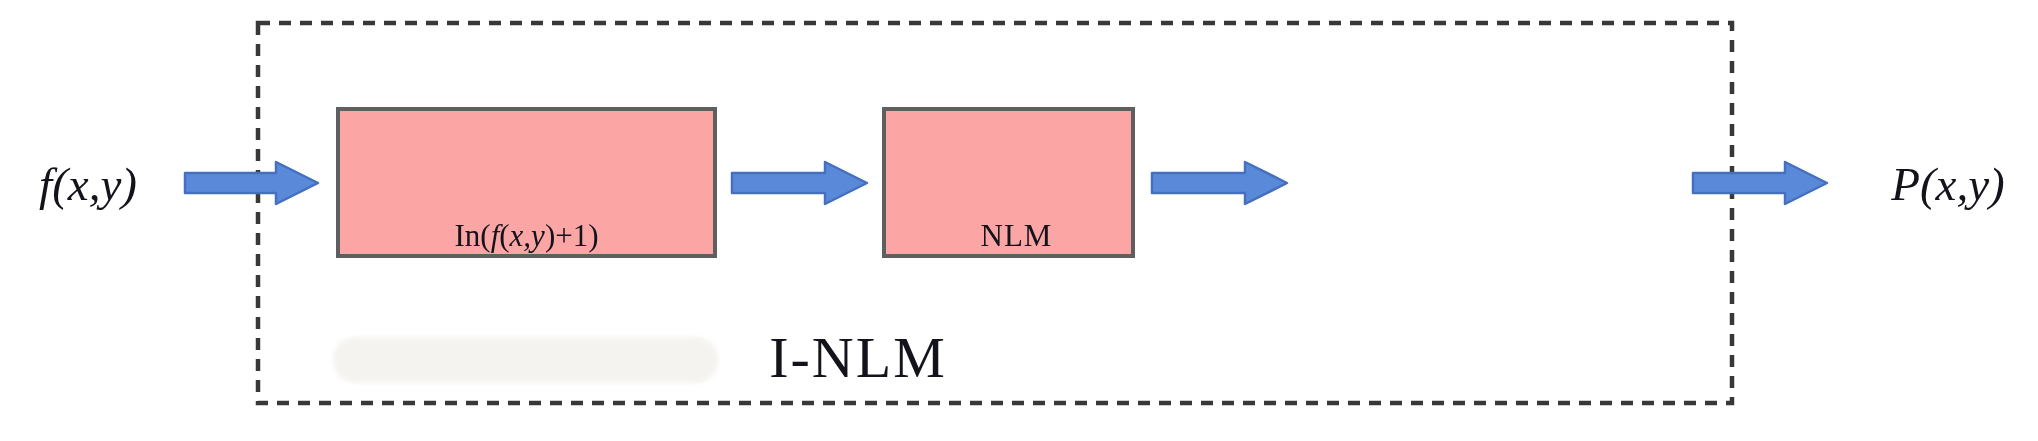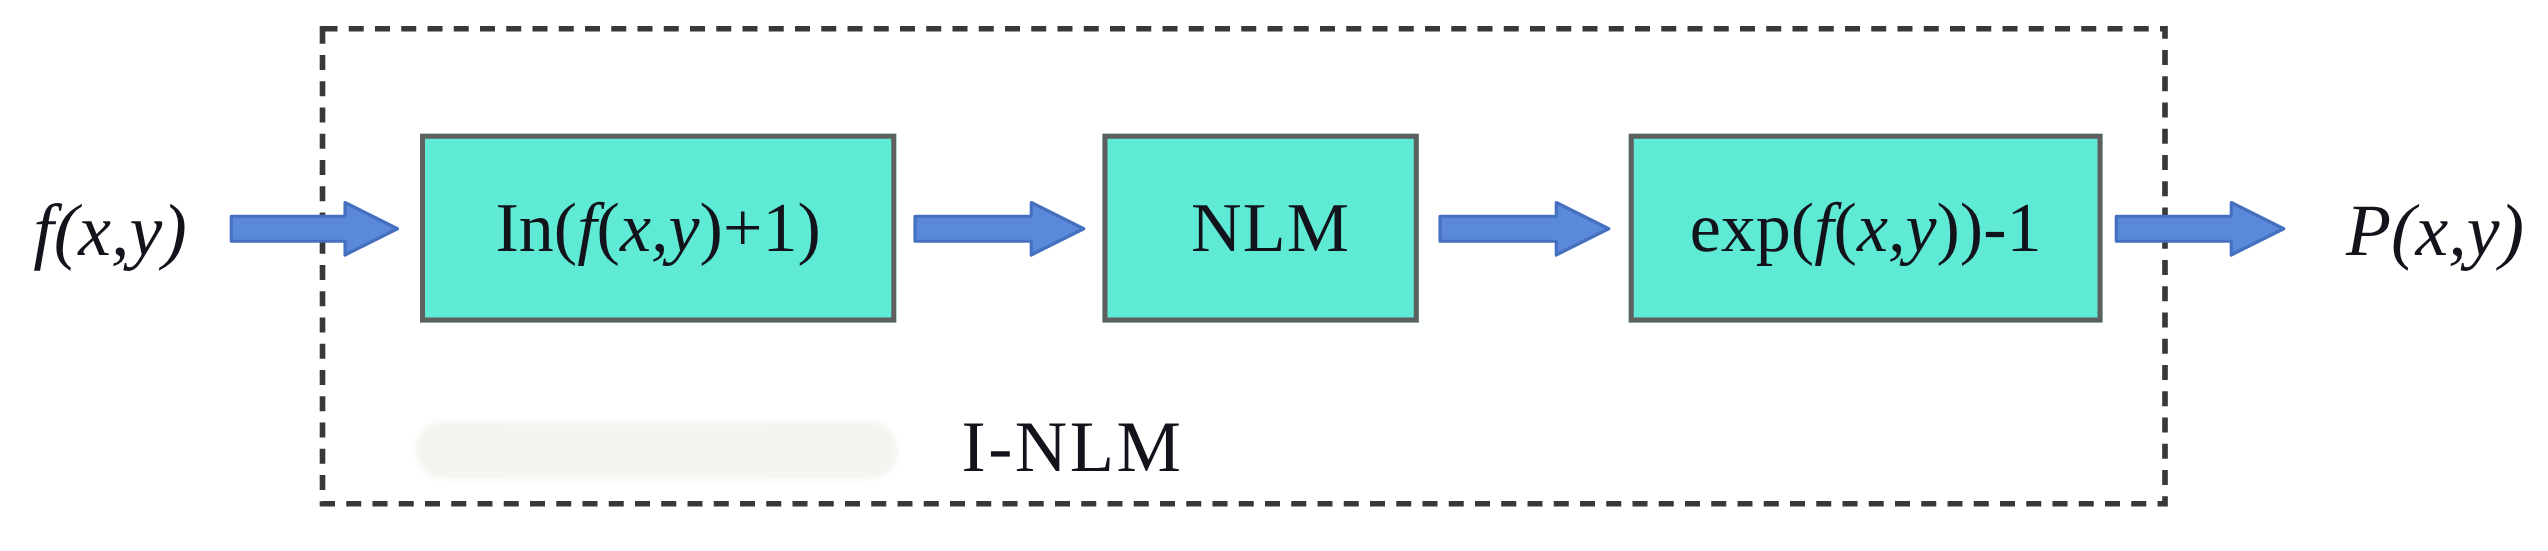--- a/index.html
+++ b/index.html
@@ -18,34 +18,34 @@
     background:var(--background);
     font-family:"Liberation Serif", serif;
     color:var(--text);
     overflow:hidden;
   }
   .overlay{position:absolute;left:0;top:0;width:2038px;height:441px;}
   .box{
     position:absolute;
     top:107px;height:151px;
     border:4px solid var(--box-border);
-    background:#5eead4;
+    background:#fca5a5;
     box-sizing:border-box;
-    display:flex;align-items:center;justify-content:center;
-    font-size:56px;
+    display:flex;align-items:flex-end;justify-content:center;
+    font-size:31px;
     white-space:nowrap;
   }
   .box-log{left:336px;width:381px;}
   .box-nlm{left:882px;width:253px;letter-spacing:1px;padding-left:16px;}
   .box-exp{left:1303px;width:379px;}
   .flow-label{
     position:absolute;
     top:152px;height:64px;
     display:flex;align-items:center;justify-content:center;
-    font-size:59px;
+    font-size:47px;
     white-space:nowrap;
   }
   .flow-label .it, .it{font-style:italic;}
   .input-label{left:8px;width:160px;}
   .output-label{left:1848px;width:200px;}
   .group-label{
     position:absolute;
     left:697px;top:324px;width:322px;height:66px;
     display:flex;align-items:center;justify-content:center;
     font-size:58px;letter-spacing:2px;
@@ -82,23 +82,20 @@
     </div>
 
   <div class="box box-log">
     <span><span>In(</span><span class="it">f</span><span>(</span><span class="it">x,y</span><span>)+1)</span></span>
   </div>
 
   <div class="box box-nlm">
     <span><span>NLM</span></span>
   </div>
 
-  <div class="box box-exp">
-    <span><span>exp(</span><span class="it">f</span><span>(</span><span class="it">x,y</span><span>))-1</span></span>
-  </div>
 
   <div class="flow-label output-label">
       <span class="it">P(x,y)</span>
     </div>
 
   <div class="group-label">I-NLM</div>
 
 </div>
 
 </body></html>

